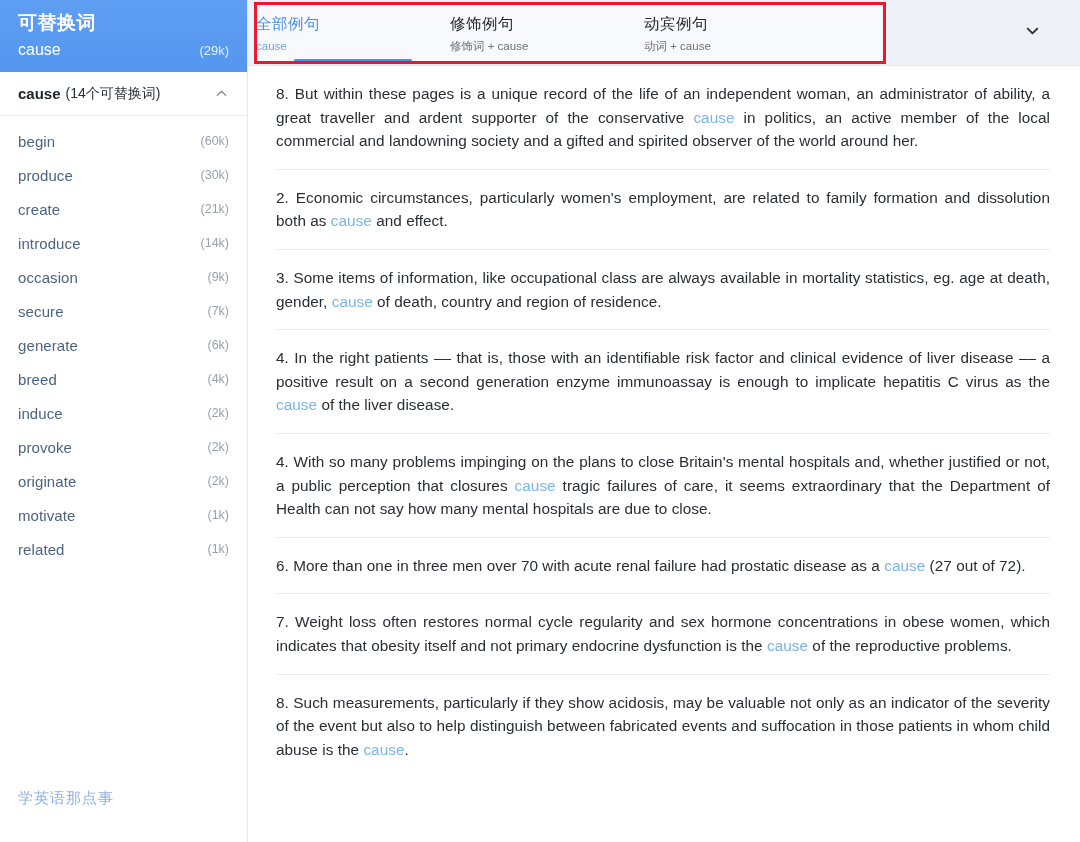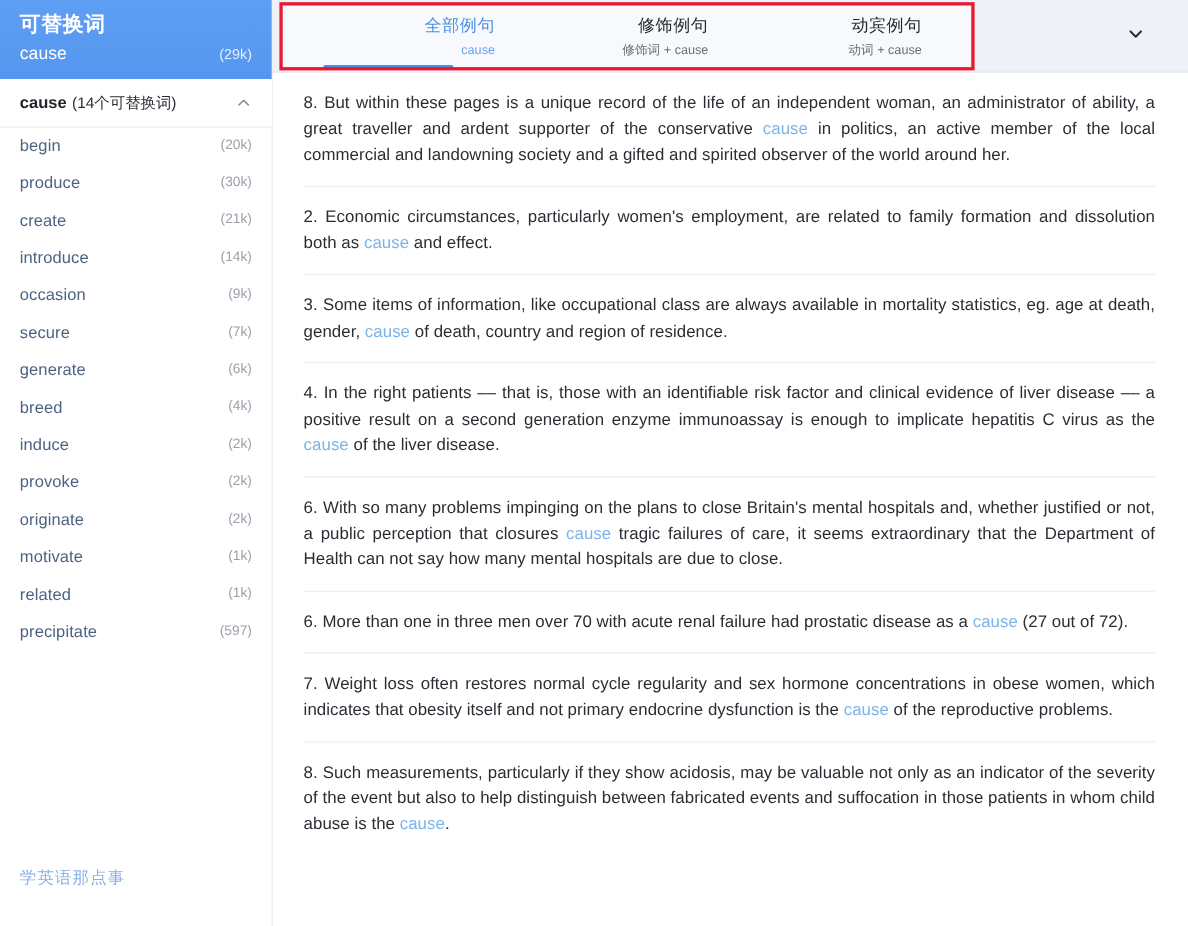--- a/index.html
+++ b/index.html
@@ -93,20 +93,21 @@
     align-items: center;
   }
 
   .syn-list {
     flex: 0 0 auto;
     padding-top: 8px;
   }
   .syn-item {
     height: 34px;
     display: flex;
+    align-items: center;
     padding: 0 18px;
     box-sizing: border-box;
     cursor: pointer;
   }
   .syn-word {
     font-size: 15px;
     color: #4c6381;
     letter-spacing: 0.1px;
   }
   .syn-count {
@@ -160,21 +161,21 @@
     height: 62px;
     border: 3px solid #e8182e;
     box-sizing: border-box;
     pointer-events: none;
     z-index: 5;
   }
   .tab {
     flex: 0 0 auto;
     width: 194px;
     padding-top: 9px;
-    text-align: right;
+    text-align: left;
     position: relative;
     height: 58px;
     box-sizing: border-box;
     cursor: pointer;
   }
   .tab-label {
     font-size: 15.5px;
     color: #23272e;
     line-height: 22px;
     letter-spacing: 0.5px;
@@ -254,21 +255,21 @@
       <span class="group-header-chevron">
         <svg width="15" height="15" viewBox="0 0 16 16" aria-hidden="true">
           <polyline points="3.5,10 8,5.5 12.5,10" fill="none" stroke="currentColor" stroke-width="1.5" stroke-linecap="round" stroke-linejoin="round"></polyline>
         </svg>
       </span>
     </div>
 
     <div class="syn-list">
       <div class="syn-item">
         <span class="syn-word">begin</span>
-        <span class="syn-count">(20k)</span>
+        <span class="syn-count">(60k)</span>
       </div>
       <div class="syn-item">
         <span class="syn-word">produce</span>
         <span class="syn-count">(30k)</span>
       </div>
       <div class="syn-item">
         <span class="syn-word">create</span>
         <span class="syn-count">(21k)</span>
       </div>
       <div class="syn-item">
@@ -303,24 +304,20 @@
         <span class="syn-word">originate</span>
         <span class="syn-count">(2k)</span>
       </div>
       <div class="syn-item">
         <span class="syn-word">motivate</span>
         <span class="syn-count">(1k)</span>
       </div>
       <div class="syn-item">
         <span class="syn-word">related</span>
         <span class="syn-count">(1k)</span>
-      </div>
-      <div class="syn-item">
-        <span class="syn-word">precipitate</span>
-        <span class="syn-count">(597)</span>
       </div>
     </div>
 
     <div class="sidebar-spacer"></div>
 
     <div class="watermark">学英语那点事</div>
   </aside>
 
   <main class="main">
 
@@ -367,21 +364,21 @@
 
       <div class="sentence">
         <p><span>3. Some items of information, like occupational class are always available in mortality statistics, eg. age at death, gender, </span><span class="hl">cause</span><span> of death, country and region of residence.</span></p>
       </div>
 
       <div class="sentence">
         <p><span>4. In the right patients –– that is, those with an identifiable risk factor and clinical evidence of liver disease –– a positive result on a second generation enzyme immunoassay is enough to implicate hepatitis C virus as the </span><span class="hl">cause</span><span> of the liver disease.</span></p>
       </div>
 
       <div class="sentence">
-        <p><span>6. With so many problems impinging on the plans to close Britain's mental hospitals and, whether justified or not, a public perception that closures </span><span class="hl">cause</span><span> tragic failures of care, it seems extraordinary that the Department of Health can not say how many mental hospitals are due to close.</span></p>
+        <p><span>4. With so many problems impinging on the plans to close Britain's mental hospitals and, whether justified or not, a public perception that closures </span><span class="hl">cause</span><span> tragic failures of care, it seems extraordinary that the Department of Health can not say how many mental hospitals are due to close.</span></p>
       </div>
 
       <div class="sentence">
         <p><span>6. More than one in three men over 70 with acute renal failure had prostatic disease as a </span><span class="hl">cause</span><span> (27 out of 72).</span></p>
       </div>
 
       <div class="sentence">
         <p><span>7. Weight loss often restores normal cycle regularity and sex hormone concentrations in obese women, which indicates that obesity itself and not primary endocrine dysfunction is the </span><span class="hl">cause</span><span> of the reproductive problems.</span></p>
       </div>
 

